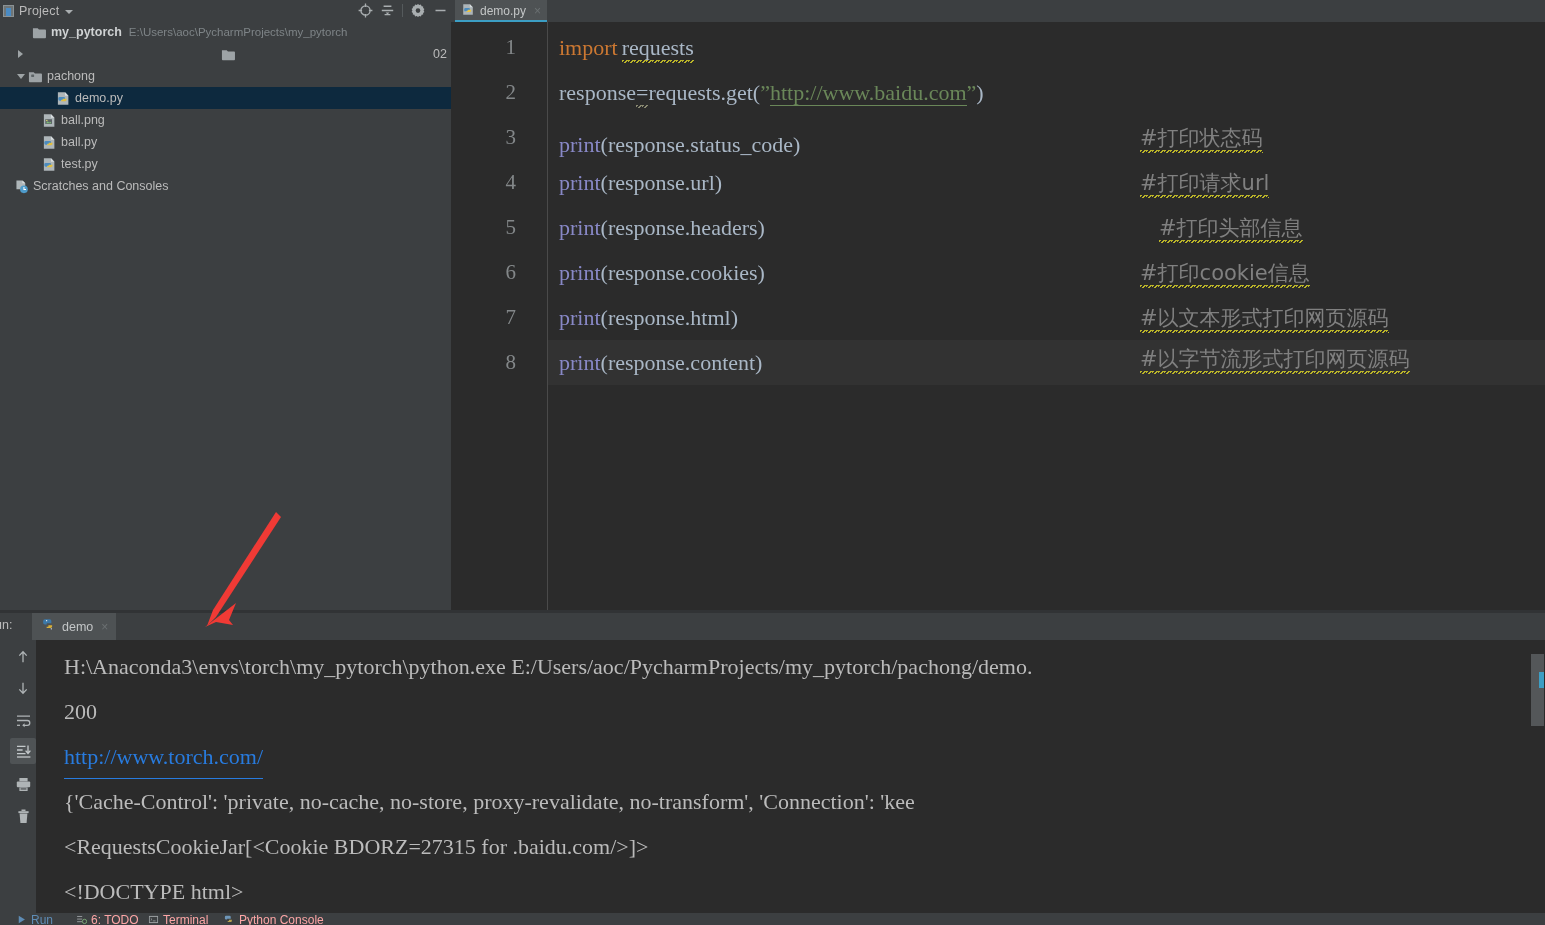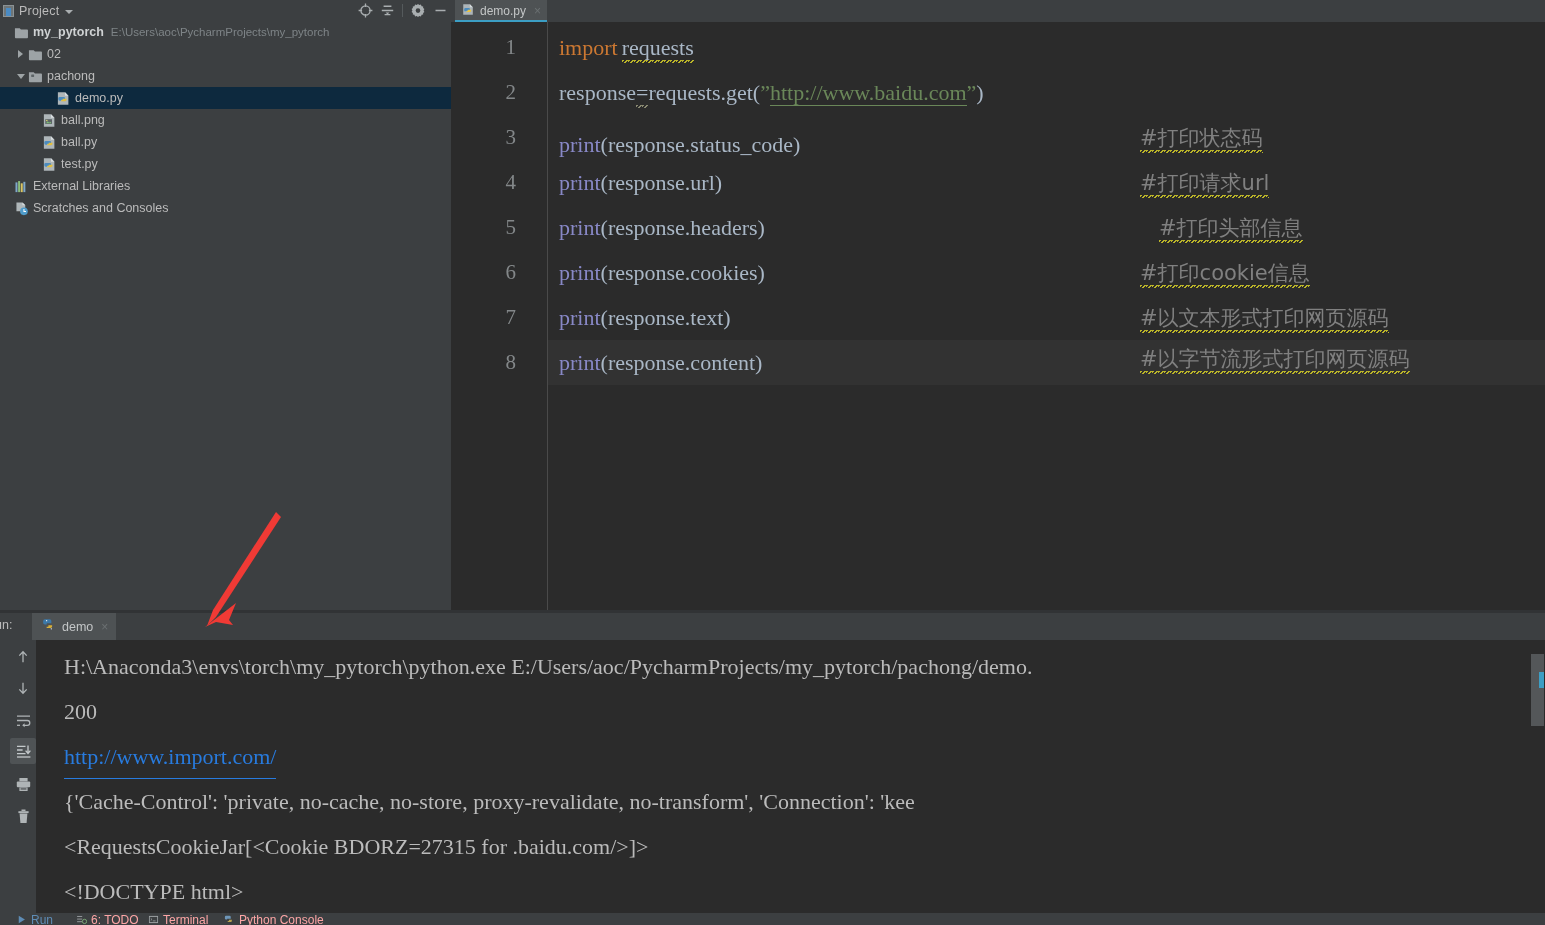--- a/index.html
+++ b/index.html
@@ -232,31 +232,31 @@
       </span>
       <span class="hdr-icon">
         <svg width="15" height="15" viewBox="0 0 15 15">
           <path d="M2.5 7.5 H12.5" stroke="#A9AEB0" stroke-width="1.5"></path>
         </svg>
       </span>
     </div>
   </div>
 
   <div id="project-tree">
-      <div class="tree-row" style="padding-left: 0px;">
+      <div class="tree-row" style="padding-left: 18px;">
         <span class="tw"></span>
         <span class="ti">
           <svg width="15" height="15" viewBox="0 0 16 16">
             <path d="M1 3.4 h5.1 l1.3 1.5 h6.6 a.9 .9 0 0 1 .9 .9 v7.3 a.9 .9 0 0 1 -.9 .9 h-12.1 a.9 .9 0 0 1 -.9 -.9 z" fill="#9DA3A6"></path>
           </svg>
         </span>
         <span class="tree-label bold">my_pytorch</span>
         <span class="tree-path">E:\Users\aoc\PycharmProjects\my_pytorch</span>
       </div>
-      <div class="tree-row" style="padding-left: 14px;">
+      <div class="tree-row" style="padding-left: 14px; justify-content: space-between;">
         <span class="tw">
           <span class="tri-right"></span>
         </span>
         <span class="ti">
           <svg width="15" height="15" viewBox="0 0 16 16">
             <path d="M1 3.4 h5.1 l1.3 1.5 h6.6 a.9 .9 0 0 1 .9 .9 v7.3 a.9 .9 0 0 1 -.9 .9 h-12.1 a.9 .9 0 0 1 -.9 -.9 z" fill="#9DA3A6"></path>
           </svg>
         </span>
         <span class="tree-label">02</span>
       </div>
@@ -313,32 +313,20 @@
         <span class="tw"></span>
         <span class="ti">
           <svg width="15" height="15" viewBox="0 0 16 16">
             <path d="M2 1.4 h7.6 l3.6 3.6 v9.6 h-11.2 z" fill="#AEB6B9"></path>
             <path d="M9.6 1.4 l3.6 3.6 h-3.6 z" fill="#D9DEE0"></path>
             <path d="M4 6.3 h4.2 a1.5 1.5 0 0 1 1.5 1.5 v1.4 h-4.1 v1.1 h-1.6 a1.5 1.5 0 0 1 -1.5 -1.5 v-1 a1.5 1.5 0 0 1 1.5 -1.5 z" fill="#4B8BBE"></path>
             <path d="M11.2 8.3 h-4.1 v1.4 h-1.5 v1.2 h4.1 a1.5 1.5 0 0 0 1.5 -1.5 z" fill="#E2BE3F"></path>
           </svg>
         </span>
         <span class="tree-label">test.py</span>
-      </div>
-      <div class="tree-row" style="padding-left: 0px;">
-        <span class="tw"></span>
-        <span class="ti">
-          <svg width="15" height="15" viewBox="0 0 16 16">
-            <rect x="1.6" y="3.6" width="2.1" height="10.4" fill="#7FA8C9"></rect>
-            <rect x="4.4" y="2.2" width="2.1" height="11.8" fill="#8DC07C"></rect>
-            <rect x="7.2" y="4.6" width="2.1" height="9.4" fill="#D9C564"></rect>
-            <rect x="10" y="3" width="2.1" height="11" fill="#7FA8C9"></rect>
-          </svg>
-        </span>
-        <span class="tree-label">External Libraries</span>
       </div>
       <div class="tree-row" style="padding-left: 0px;">
         <span class="tw"></span>
         <span class="ti">
           <svg width="15" height="15" viewBox="0 0 16 16">
             <path d="M2.6 1.6 h6.4 l3 3 v6.2 h-9.4 z" fill="#AEB6B9"></path>
             <path d="M9 1.6 l3 3 h-3 z" fill="#D9DEE0"></path>
             <circle cx="10.6" cy="11" r="4.1" fill="#4F9CCB"></circle>
             <path d="M10.6 8.4 v2.8 h2.2" stroke="#fff" stroke-width="1.1" fill="none"></path>
           </svg>
@@ -375,21 +363,21 @@
       </div>
     <div id="gutter-sep"></div>
     <div id="code-lines">
         <div class="cline-hl" style="top: 318px;"></div>
         <div class="cline" style="top: 3px;"><span class="kw">import</span><span class="txt squig" style="margin-left:4px">requests</span></div>
         <div class="cline" style="top: 48px;"><span class="txt">response</span><span class="txt squig-gray">=</span><span class="txt">requests.get(</span><span class="str">”</span><span class="urlstr">http://www.baidu.com</span><span class="str">”</span><span class="txt">)</span></div>
         <div class="cline" style="top: 100px;"><span class="fn">print</span><span class="txt">(response.status_code)</span></div>
         <div class="cline" style="top: 138px;"><span class="fn">print</span><span class="txt">(response.url)</span></div>
         <div class="cline" style="top: 183px;"><span class="fn">print</span><span class="txt">(response.headers)</span></div>
         <div class="cline" style="top: 228px;"><span class="fn">print</span><span class="txt">(response.cookies)</span></div>
-        <div class="cline" style="top: 273px;"><span class="fn">print</span><span class="txt">(response.text)</span></div>
+        <div class="cline" style="top: 273px;"><span class="fn">print</span><span class="txt">(response.html)</span></div>
         <div class="cline" style="top: 318px;"><span class="fn">print</span><span class="txt">(response.content)</span></div>
         <div class="cline" style="top: 93px; left: 592px;"><span class="cmt cmt-cn squig">#打印状态码</span></div>
         <div class="cline" style="top: 138px; left: 592px;"><span class="cmt cmt-cn squig">#打印请求url</span></div>
         <div class="cline" style="top: 183px; left: 592px; margin-left: 19px;"><span class="cmt cmt-cn squig">#打印头部信息</span></div>
         <div class="cline" style="top: 228px; left: 592px;"><span class="cmt cmt-cn squig">#打印cookie信息</span></div>
         <div class="cline" style="top: 273px; left: 592px;"><span class="cmt cmt-cn squig">#以文本形式打印网页源码</span></div>
         <div class="cline" style="top: 314px; left: 592px;"><span class="cmt cmt-cn squig">#以字节流形式打印网页源码</span></div>
       </div>
   </div>
 
@@ -452,21 +440,21 @@
           <rect x="3.4" y="3.2" width="10.2" height="1.9" fill="#AFB4B6"></rect>
           <rect x="6.5" y="1.5" width="4" height="1.6" fill="#AFB4B6"></rect>
           <path d="M4.6 5.6 h7.8 l-0.8 9.4 h-6.2 z" fill="#AFB4B6"></path>
         </svg>
       </span>
     </div>
 
     <div id="console">
         <div class="oline" style="top: 4px;">H:\Anaconda3\envs\torch\my_pytorch\python.exe E:/Users/aoc/PycharmProjects/my_pytorch/pachong/demo.</div>
         <div class="oline" style="top: 49px;">200</div>
-        <div class="oline link" style="top: 94px;">http://www.import.com/</div>
+        <div class="oline link" style="top: 94px;">http://www.torch.com/</div>
         <div class="oline" style="top: 139px;">{'Cache-Control': 'private, no-cache, no-store, proxy-revalidate, no-transform', 'Connection': 'kee</div>
         <div class="oline" style="top: 184px;">&lt;RequestsCookieJar[&lt;Cookie BDORZ=27315 for .baidu.com/&gt;]&gt;</div>
         <div class="oline" style="top: 229px;">&lt;!DOCTYPE html&gt;</div>
       </div>
     <div id="console-vscroll">
       <div id="console-vtrack"></div>
       <div id="console-vmark"></div>
     </div>
     <div id="console-hscroll">
       <div id="console-hthumb"></div>

